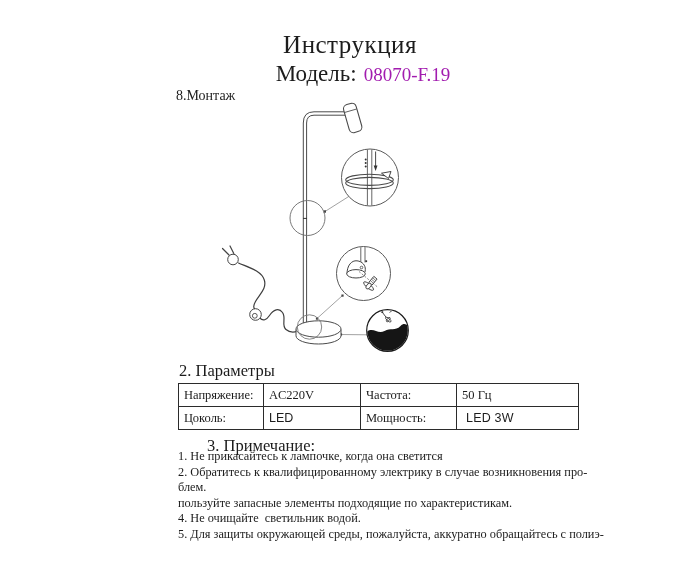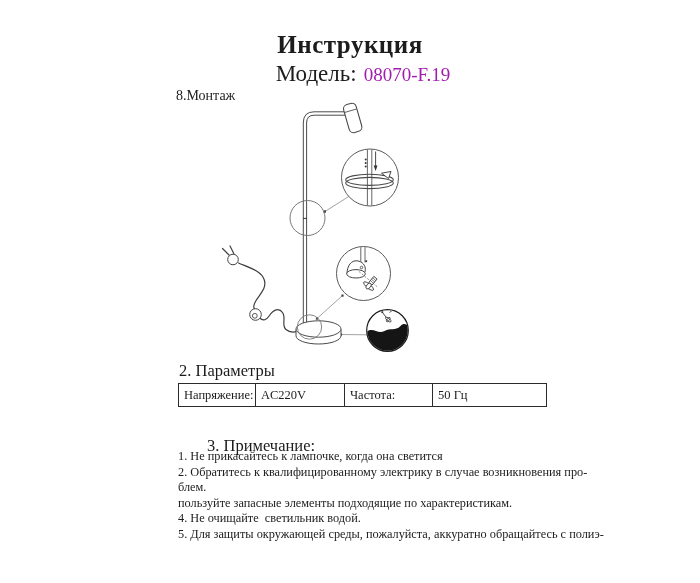--- a/index.html
+++ b/index.html
@@ -1,27 +1,27 @@
 <!DOCTYPE html>
 <html><head>
 <meta charset="utf-8">
 <style>
   html,body{margin:0;padding:0;background:#ffffff;}
   .page{position:relative;width:700px;height:583px;background:#ffffff;overflow:hidden;
         font-family:"Liberation Serif","DejaVu Serif",serif;color:#1c1c1c;}
   .abs{position:absolute;}
-  .title{left:0;right:0;top:31px;text-align:center;font-size:25px;letter-spacing:.5px;font-weight:bold;}
+  .title{left:0;right:0;top:31px;text-align:center;font-size:25px;letter-spacing:.5px;}
   .model-line{left:0;right:0;top:61px;text-align:center;transform:translateX(13px);}
   .model-label{font-size:23px;}
   .model-value{font-family:Liberation Serif, serif;font-size:19px;margin-left:7px;color:#a21caf;}
   .h-montage{left:176px;top:88px;font-size:14px;}
   .h-params{left:179px;top:361px;font-size:16.5px;}
   .h-notes{left:179px;top:436px;font-size:16.5px;margin-left:28px;}
   table.params{position:absolute;left:178px;top:383px;border-collapse:collapse;table-layout:fixed;width:344px;}
-  table.params td{height:22px;border:1px solid #2b2b2b;font-size:12.5px;padding:0 0 0 5px;vertical-align:middle;white-space:nowrap;overflow:hidden;}
+  table.params td{height:22px;border:1px solid #2b2b2b;font-size:12.5px;padding:0 8px 0 5px;vertical-align:middle;white-space:nowrap;overflow:hidden;}
   td.c1{width:71px;} td.c2{width:83px;} td.c3{width:82px;} td.c4{width:108px;}
   .v-sans{font-family:"Liberation Sans","DejaVu Sans",sans-serif;font-size:12.5px;}
   .v-sans-small{font-family:"Liberation Sans","DejaVu Sans",sans-serif;font-size:10px;padding-left:9px !important;letter-spacing:.2px;}
   .notes{left:178px;top:449px;font-size:12.3px;line-height:15.5px;}
   .notes div{white-space:pre;}
   svg .thin{stroke:#4a4a4a;stroke-width:1;fill:none;}
 </style>
 </head>
 <body>
 
@@ -145,20 +145,26 @@
   <div class="abs h-params">2. Параметры</div>
 
   <table class="params">
     <tbody>
         <tr>
       <td class="c1">Напряжение:</td>
       <td class="c2">AC220V</td>
       <td class="c3">Частота:</td>
       <td class="c4">50 Гц</td>
     </tr>
+    <tr>
+      <td class="c1">Цоколь:</td>
+      <td class="c2 v-sans">LED</td>
+      <td class="c3">Мощность:</td>
+      <td class="c4 v-sans-small">LED 3W</td>
+    </tr>
   </tbody>
     </table>
 
   <div class="abs h-notes">3. Примечание:</div>
 
   <div class="abs notes">
     <div>1. Не прикасайтесь к лампочке, когда она светится</div>
     <div>2. Обратитесь к квалифицированному электрику в случае возникновения про-</div>
     <div>блем.</div>
     <div>пользуйте запасные элементы подходящие по характеристикам.</div>

